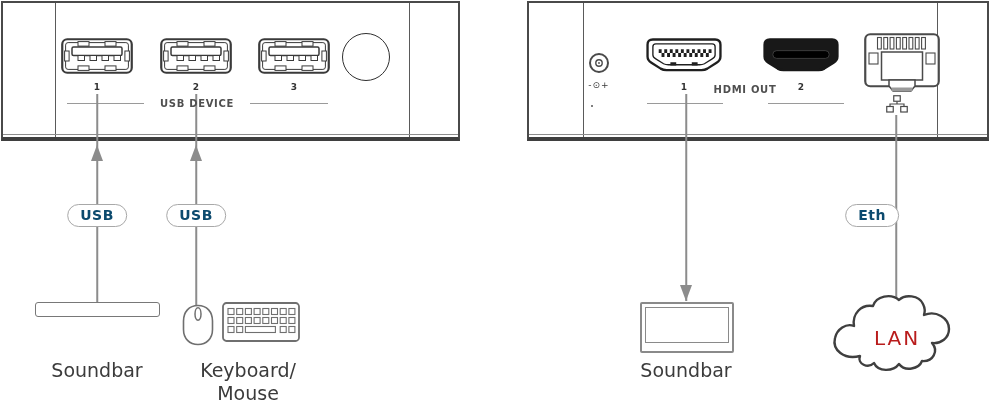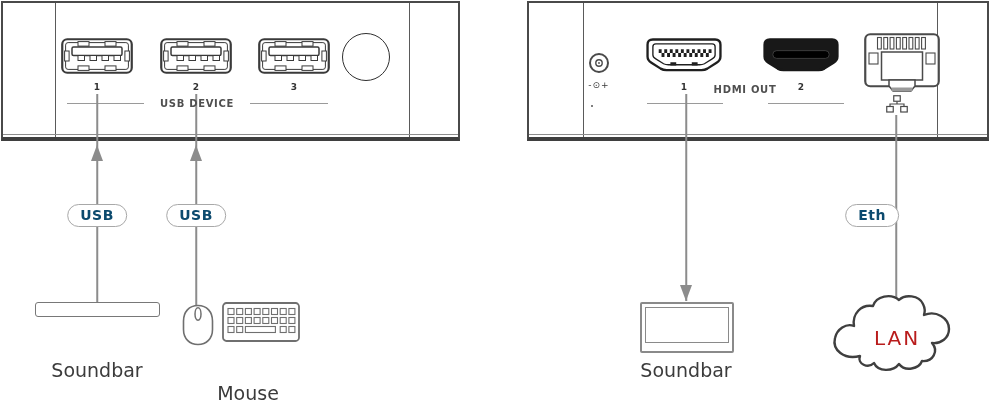--- a/index.html
+++ b/index.html
@@ -210,16 +210,17 @@
   <div class="display">
     <div class="screen"></div>
   </div>
 
   <svg class="portsvg" style="left:826px;top:292px;z-index:3" width="142" height="82" viewBox="0 0 142 82">
     <path d="M34 64 C18 68 6 58 9 46 C11 37 20 31 28 34 C26 22 35 12 47 14 C50 4 65 1 73 8 C79 2 93 3 97 12 C99 16 99 20 98 23 C110 18 123 26 123 37 C123 46 115 52 106 51 C113 59 107 70 96 69 C93 77 79 80 73 72 C67 80 52 80 48 71 C42 77 31 72 34 64 Z" fill="#fff" stroke="#3f3f3f" stroke-width="2.4" stroke-linejoin="round"></path>
   </svg>
   <span class="lantext" style="left:897px;top:326px">LAN</span>
 
   <span class="devlabel" style="left:97px;top:359px">Soundbar</span>
+  <span class="devlabel" style="left:248px;top:359px">Keyboard/</span>
   <span class="devlabel" style="left:248px;top:382px">Mouse</span>
   <span class="devlabel" style="left:686px;top:359px">Soundbar</span>
 
 </div>
 
 </body></html>

